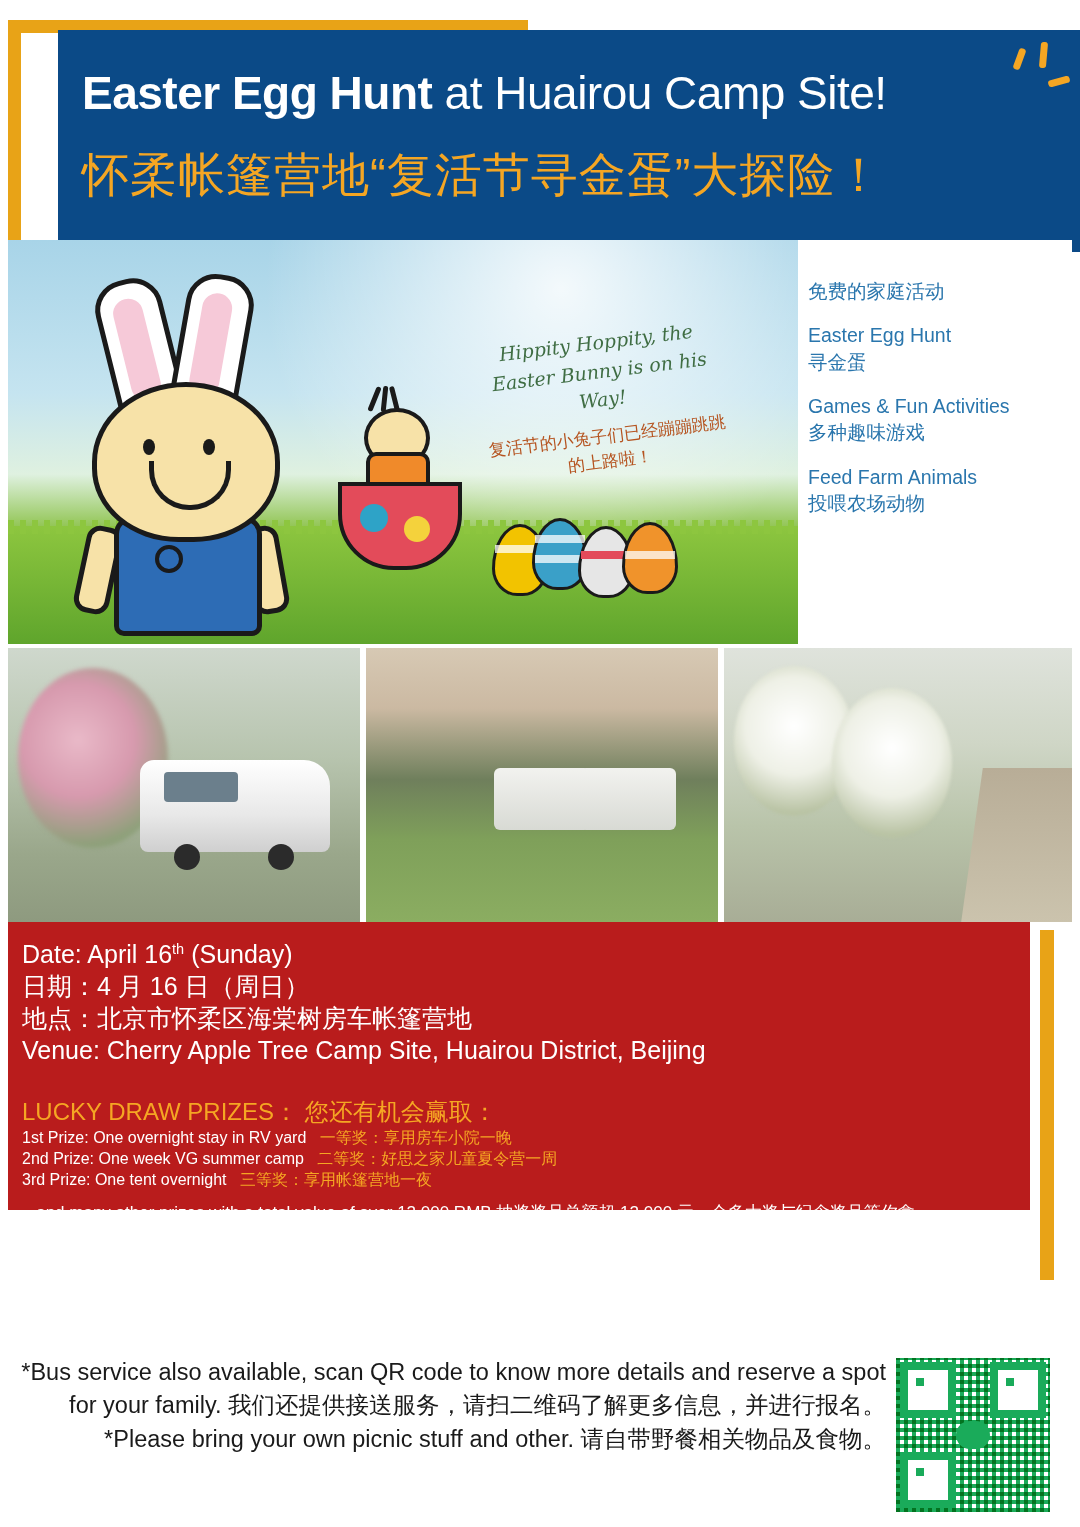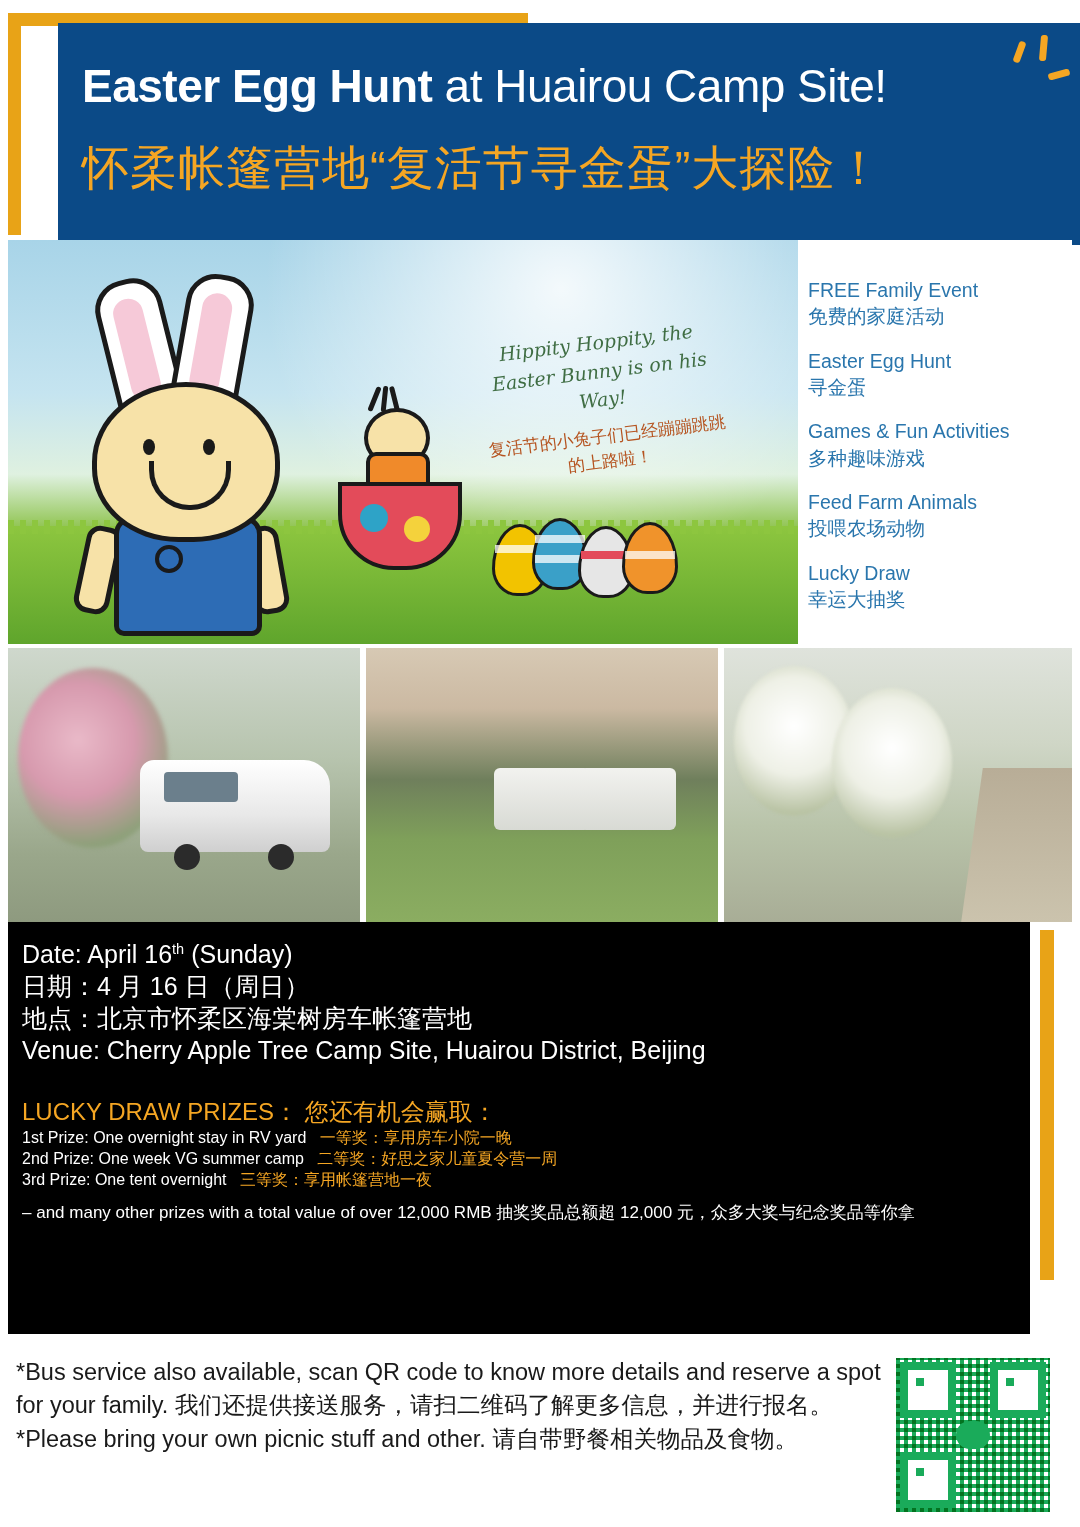--- a/index.html
+++ b/index.html
@@ -19,21 +19,21 @@
     position: absolute;
     left: 0; top: 0;
     width: 1080px;
     height: 1527px;
     background: #ffffff;
   }
 
   
   .header-wrap {
     position: absolute;
-    left: 0; top: 5px;
+    left: 0; top: 12px;
     width: 1080px;
     height: 224px;
   }
   .gold-frame {
     position: absolute;
     left: 8px;
     top: 8px;
     width: 520px;
     height: 222px;
     border-left: 13px solid #e8a317;
@@ -301,22 +301,22 @@
     filter: blur(1.5px);
   }
   .p3 .tree.a { left: 10px; } .p3 .tree.b { left: 108px; top: 40px; }
 
   
   .details {
     position: absolute;
     left: 8px;
     top: 922px;
     width: 1022px;
-    height: 412px;
-    background: #000000;
+    height: 288px;
+    background: #b91c1c;
     color: #ffffff;
   }
   .gold-bar {
     position: absolute;
     left: 1040px;
     top: 930px;
     width: 14px;
     height: 350px;
     background: #e8a317;
   }
@@ -350,20 +350,21 @@
   }
   sup { font-size: 0.58em; vertical-align: super; }
 
   
   .footer {
     position: absolute;
     left: 8px;
     top: 1348px;
     width: 1064px;
     height: 170px;
+    text-align: right;
   }
   .footer-text {
     position: absolute;
     left: 8px;
     top: 8px;
     width: 870px;
     font-size: 23.5px;
     line-height: 1.42;
     color: #1a1a1a;
   }
@@ -471,38 +472,33 @@
       <div class="hero-script">
         <span>Hippity Hoppity, the Easter Bunny is on his Way!</span>
         <span class="zh">复活节的小兔子们已经蹦蹦跳跳的上路啦！</span>
       </div>
     </div>
 
     <div class="hero-right"></div>
 
     <div class="features">
       <div class="feature">
-        <div class="en">FREE Family Event</div>
         <div class="zh">免费的家庭活动</div>
       </div>
       <div class="feature">
         <div class="en">Easter Egg Hunt</div>
         <div class="zh">寻金蛋</div>
       </div>
       <div class="feature">
         <div class="en">Games &amp; Fun Activities</div>
         <div class="zh">多种趣味游戏</div>
       </div>
       <div class="feature">
         <div class="en">Feed Farm Animals</div>
         <div class="zh">投喂农场动物</div>
-      </div>
-      <div class="feature">
-        <div class="en">Lucky Draw</div>
-        <div class="zh">幸运大抽奖</div>
       </div>
     </div>
   </div>
 
   <div class="photos">
     <div class="photo p1">
       <div class="blossom"></div>
       <div class="van"></div>
       <div class="wheel a"></div>
       <div class="wheel b"></div>

